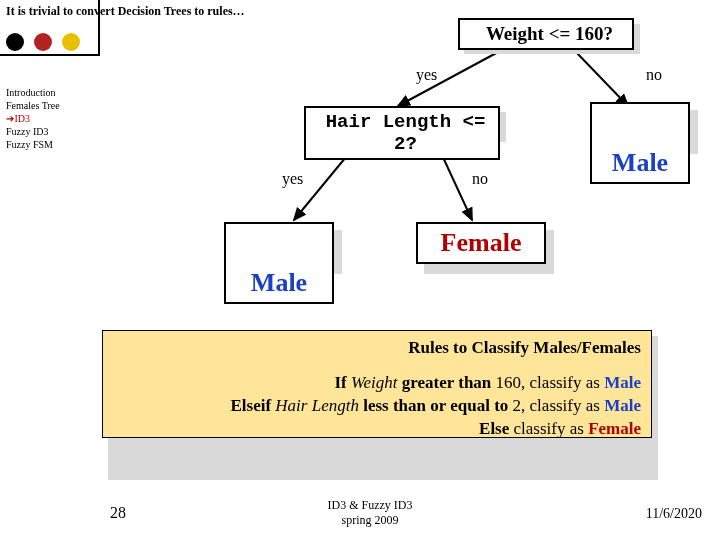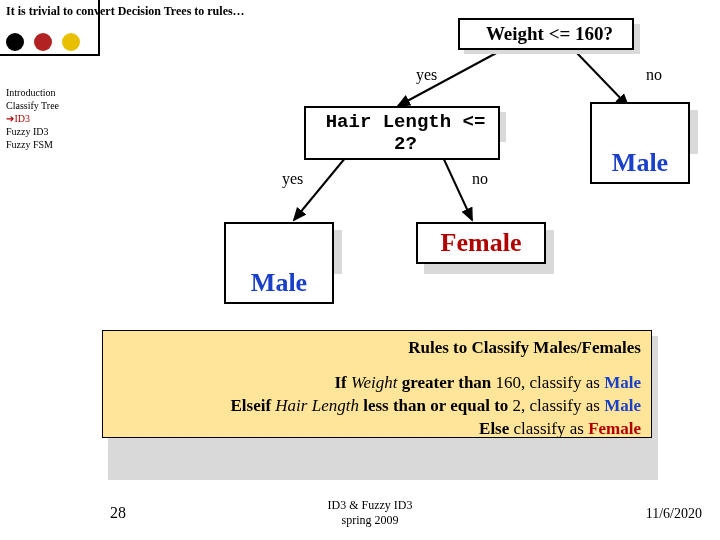--- a/index.html
+++ b/index.html
@@ -162,21 +162,21 @@
 <div class="dots">
   <span class="dot dot-black"></span>
   <span class="dot dot-red"></span>
   <span class="dot dot-yellow"></span>
 </div>
 <div class="vbar"></div>
 <div class="hbar"></div>
 
 <div class="nav">
   <div>Introduction</div>
-  <div>Classify Tree</div>
+  <div>Females Tree</div>
   <div class="nav-current"><span>➔</span><span>ID3</span></div>
   <div>Fuzzy ID3</div>
   <div>Fuzzy FSM</div>
 </div>
 
 <div class="diagram">
   <svg class="arrows">
     <defs>
       <marker id="ah" markerWidth="8" markerHeight="8" refX="6" refY="3" orient="auto">
         <path d="M0,0 L7,3 L0,6 z" fill="#000"></path>

